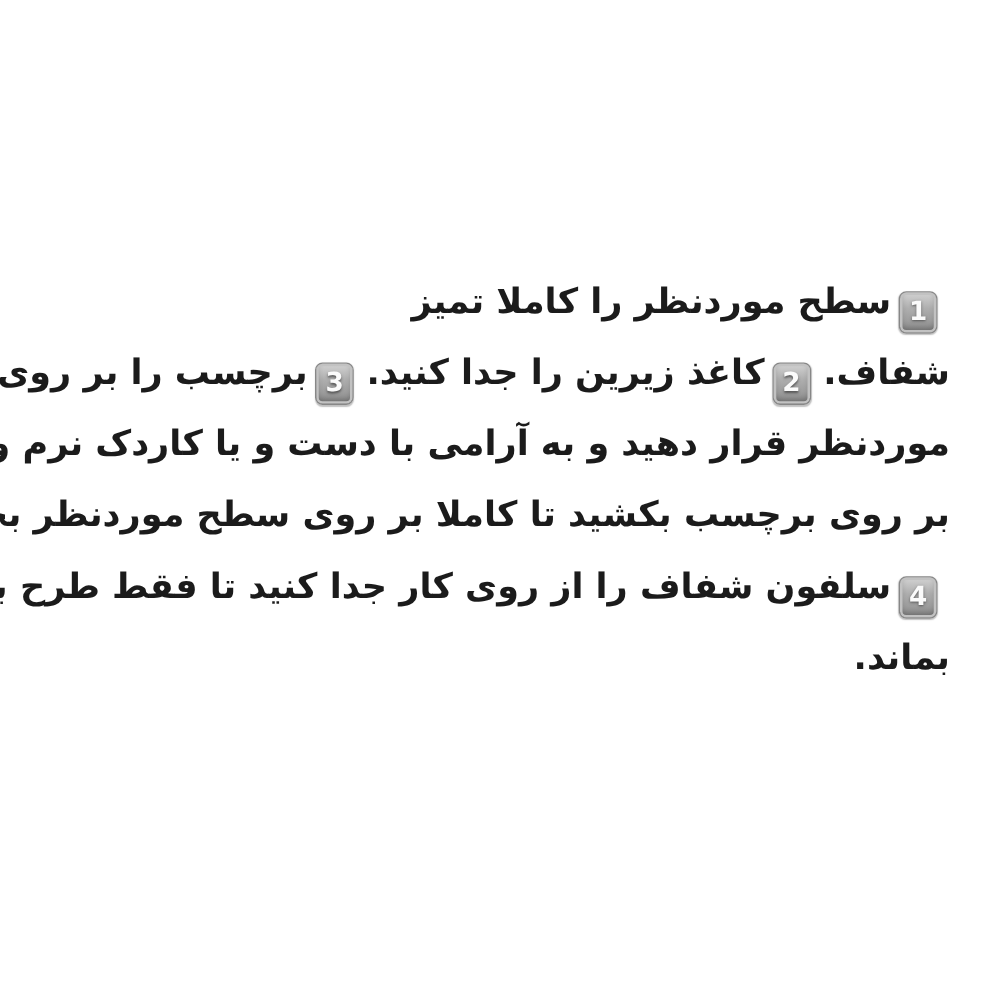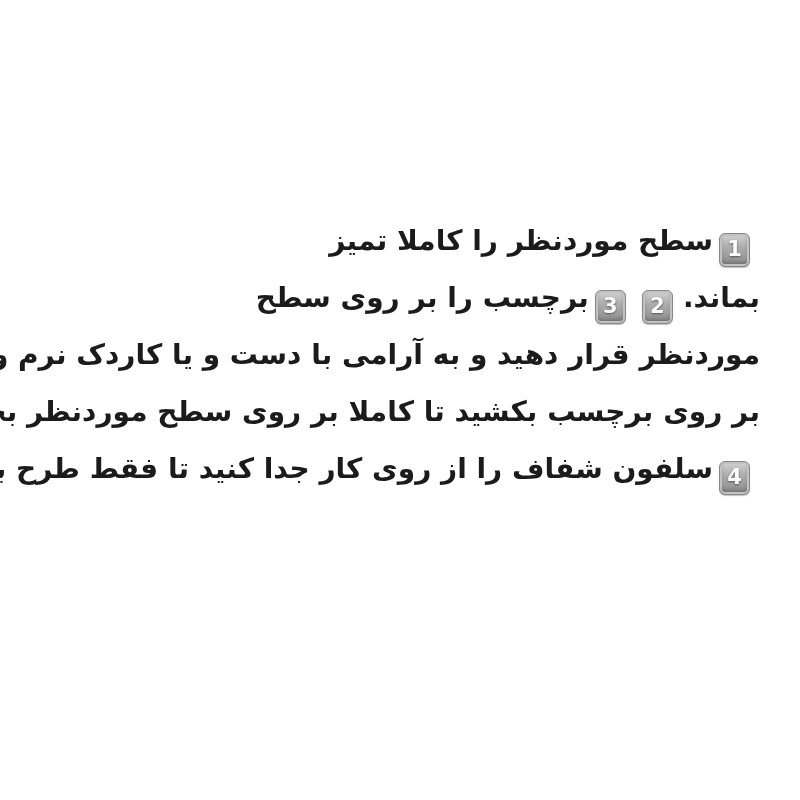--- a/index.html
+++ b/index.html
@@ -60,29 +60,30 @@
 </head>
 <body>
 
 <div class="canvas">
   <div class="instructions" dir="rtl">
 
     <div class="line"><span class="keycap">
           <span class="keycap-digit">1</span>
         </span><span class="txt">سطح موردنظر را کاملا تمیز</span></div>
 
-    <div class="line"><span class="txt">بماند.</span><span class="keycap">
+    <div class="line"><span class="txt">شفاف.</span><span class="keycap">
           <span class="keycap-digit">2</span>
-        </span><span class="keycap">
+        </span><span class="txt">کاغذ زیرین را جدا کنید.</span><span class="keycap">
           <span class="keycap-digit">3</span>
         </span><span class="txt">برچسب را بر روی سطح</span></div>
 
     <div class="line"><span class="txt">موردنظر قرار دهید و به آرامی با دست و یا کاردک نرم و یا کارت بانکی</span></div>
 
     <div class="line"><span class="txt">بر روی برچسب بکشید تا کاملا بر روی سطح موردنظر بچسبد.</span></div>
 
     <div class="line"><span class="keycap">
           <span class="keycap-digit">4</span>
         </span><span class="txt">سلفون شفاف را از روی کار جدا کنید تا فقط طرح بر روی سطح</span></div>
 
+    <div class="line"><span class="txt">بماند.</span></div>
 
   </div>
 </div>
 
 </body></html>

